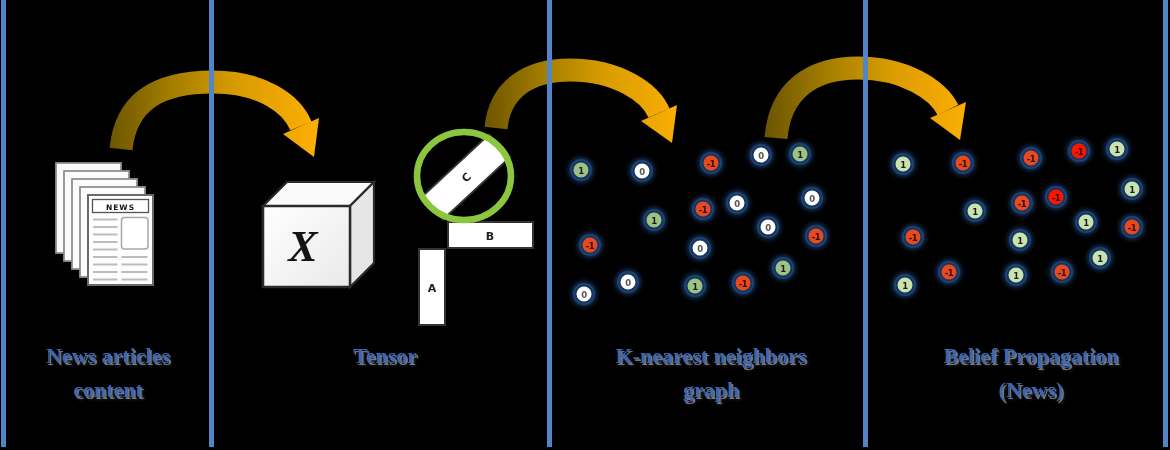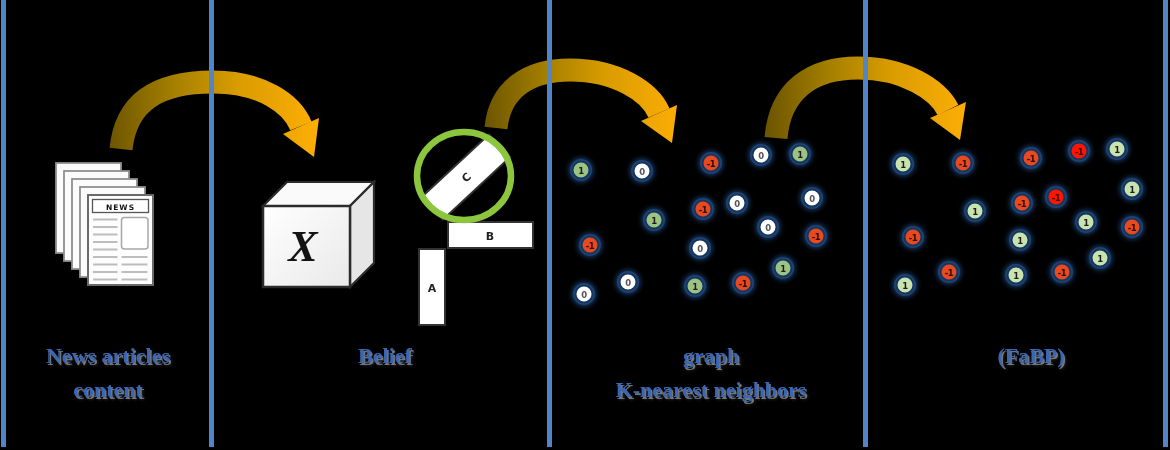--- a/index.html
+++ b/index.html
@@ -166,21 +166,22 @@
 <div class="divider" style="left:209px"></div>
 <div class="divider" style="left:547px"></div>
 <div class="divider" style="left:863px"></div>
 <div class="divider" style="left:1163px"></div>
 
 <div class="panel-label" style="left:-22px">
   <div>News articles</div>
   <div>content</div>
 </div>
 <div class="panel-label" style="left:255px">
-  <div>Belief</div>
+  <div>Tensor</div>
 </div>
 <div class="panel-label" style="left:581px">
+  <div>K-nearest neighbors</div>
   <div>graph</div>
-  <div>K-nearest neighbors</div>
 </div>
 <div class="panel-label" style="left:901px">
-  <div>(FaBP)</div>
+  <div>Belief Propagation</div>
+  <div>(News)</div>
 </div>
 
 </body></html>

